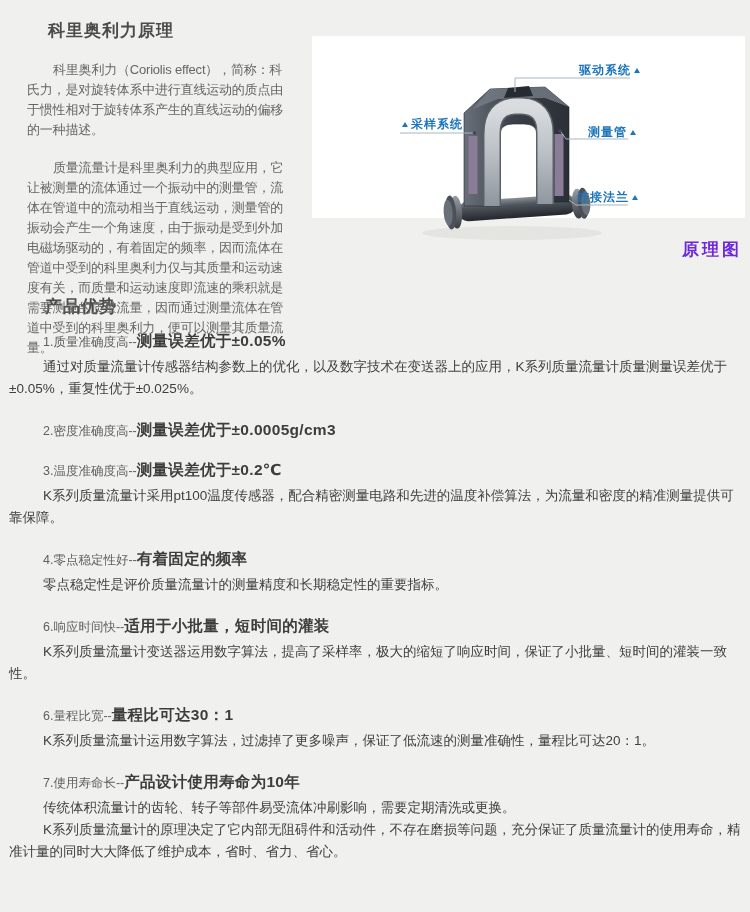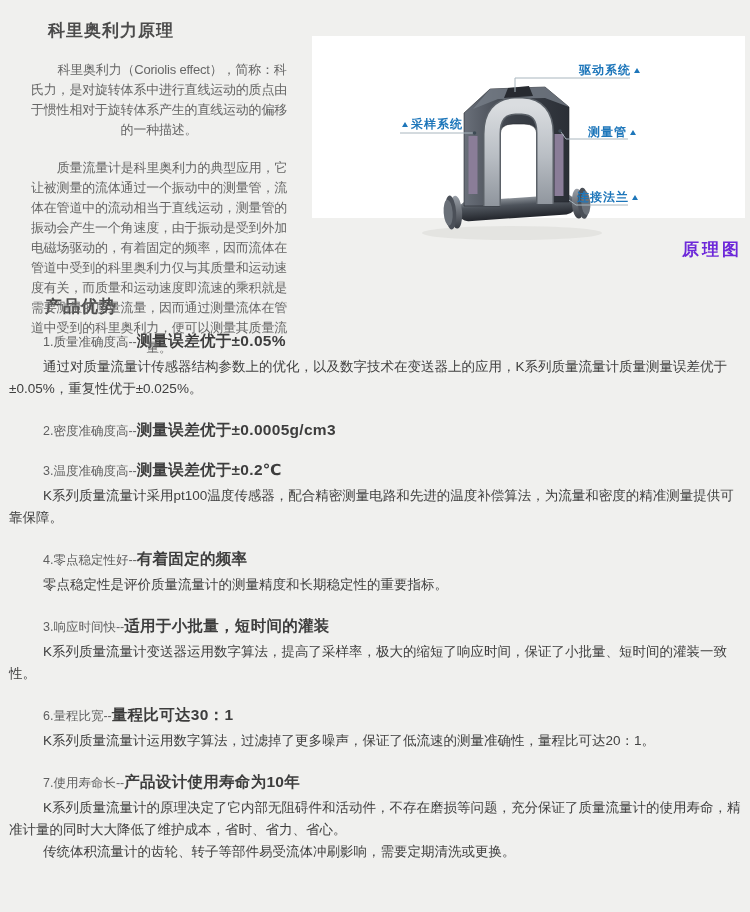--- a/index.html
+++ b/index.html
@@ -16,21 +16,21 @@
     letter-spacing:1px;
   }
   
   .principle { position:relative; height:287px; }
   .principle .section-title { padding:19px 0 0 48px; }
   .principle-text {
     width:300px; margin:13px 0 0 9px;
     font-size:13px; line-height:20px; color:#666;
     letter-spacing:-0.2px;
   }
-  .principle-text p { margin:18px; text-indent:2em;text-align:center; }
+  .principle-text p { margin:18px; text-indent:2em; }
 
   
   .diagram-panel {
     position:absolute; left:312px; top:36px;
     width:433px; height:182px; background:#ffffff;
   }
   .diagram-panel svg { position:absolute; left:0; top:0; }
   .dlabel {
     position:absolute; font-size:12px; font-weight:bold;
     color:#1d76ba; letter-spacing:1px; white-space:nowrap; line-height:13px;
@@ -166,28 +166,28 @@
     <h3><span>3.温度准确度高--</span><b>测量误差优于±0.2℃</b></h3>
     <p>K系列质量流量计采用pt100温度传感器，配合精密测量电路和先进的温度补偿算法，为流量和密度的精准测量提供可靠保障。</p>
   </div>
 
   <div class="adv-item">
     <h3><span>4.零点稳定性好--</span><b>有着固定的频率</b></h3>
     <p>零点稳定性是评价质量流量计的测量精度和长期稳定性的重要指标。</p>
   </div>
 
   <div class="adv-item">
-    <h3><span>3.响应时间快--</span><b>适用于小批量，短时间的灌装</b></h3>
+    <h3><span>6.响应时间快--</span><b>适用于小批量，短时间的灌装</b></h3>
     <p>K系列质量流量计变送器运用数字算法，提高了采样率，极大的缩短了响应时间，保证了小批量、短时间的灌装一致性。</p>
   </div>
 
   <div class="adv-item">
     <h3><span>6.量程比宽--</span><b>量程比可达30：1</b></h3>
     <p>K系列质量流量计运用数字算法，过滤掉了更多噪声，保证了低流速的测量准确性，量程比可达20：1。</p>
   </div>
 
   <div class="adv-item">
     <h3><span>7.使用寿命长--</span><b>产品设计使用寿命为10年</b></h3>
+    <p>传统体积流量计的齿轮、转子等部件易受流体冲刷影响，需要定期清洗或更换。</p>
     <p>K系列质量流量计的原理决定了它内部无阻碍件和活动件，不存在磨损等问题，充分保证了质量流量计的使用寿命，精准计量的同时大大降低了维护成本，省时、省力、省心。</p>
-    <p>传统体积流量计的齿轮、转子等部件易受流体冲刷影响，需要定期清洗或更换。</p>
   </div>
 
 </div>
 
 </body></html>

